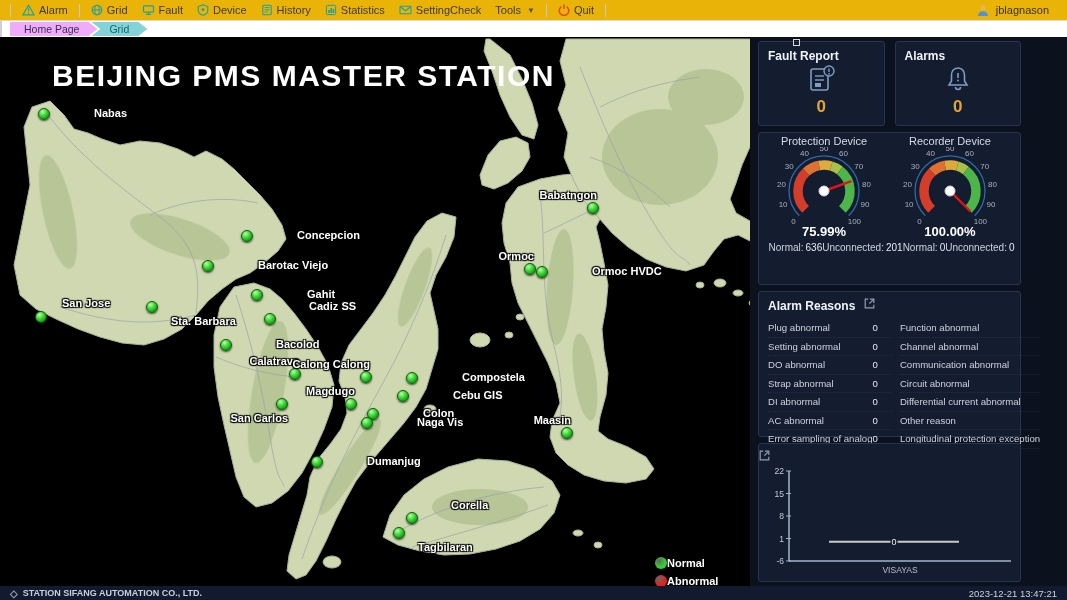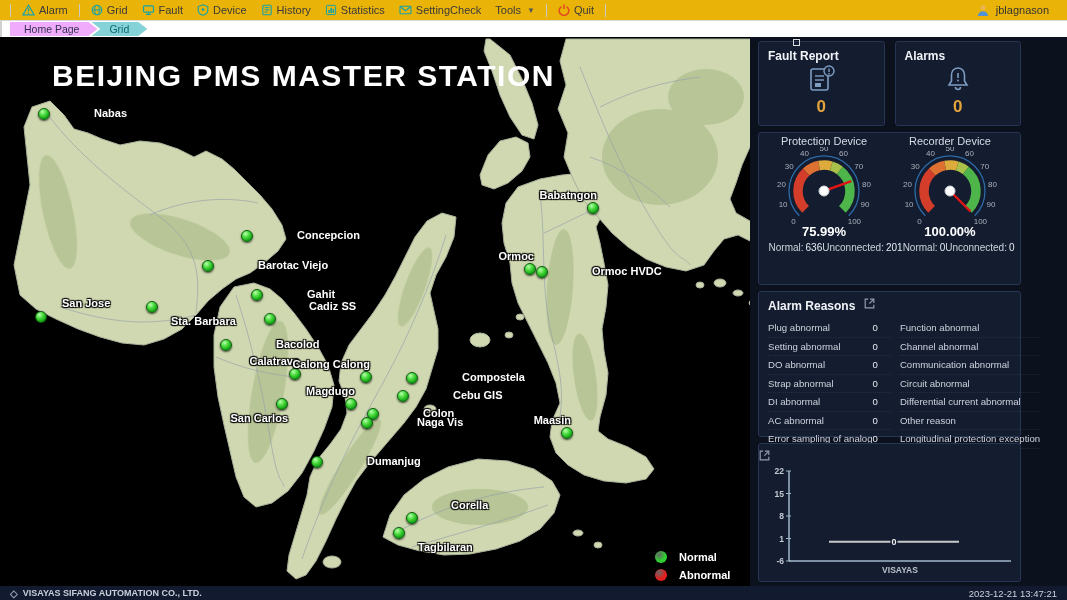--- a/index.html
+++ b/index.html
@@ -41,21 +41,21 @@
   .station .lbl { position:absolute; font-size:11px; font-weight:bold; color:#fff;
     white-space:nowrap;
     text-shadow:-1px -1px 1px #000, 1px -1px 1px #000, -1px 1px 1px #000, 1px 1px 1px #000;margin-left:41px; }
   .pos-right .lbl { left:9px; top:-7px; }
   .pos-above .lbl { left:-20px; bottom:8px; }
   .pos-above-left .lbl { right:-4px; bottom:7px; }
   .pos-above-right .lbl { left:-2px; bottom:7px; }
   .pos-below .lbl { left:-22px; top:8px; }
   .pos-below-left .lbl { right:-6px; top:8px; }
   #legend { position:absolute; left:655px; top:514px; }
-  .legend-row { display:flex; align-items:flex-start; gap:12px; height:18px; }
+  .legend-row { display:flex; align-items:flex-end; gap:0; height:18px; }
   .legend-dot { width:12px; height:12px; border-radius:50%; }
   .legend-lbl { font-size:11px; font-weight:bold; color:#fff;
     text-shadow:1px 1px 1px #000; }
   #map-scroll-thumb { position:absolute; left:783px; top:488px; width:7px; height:62px;
     background:#e4e4e4; border-radius:3px; }
 
   
   #right-panel { position:absolute; left:750px; top:37px; width:276px; height:549px;
     background:#0b111d; padding:4px 5px 4px 8px; display:flex; flex-direction:column; gap:6px; }
   #collapse-box { position:absolute; left:793px; top:39px; width:7px; height:7px;
@@ -82,21 +82,21 @@
 
   #reasons-panel { height:146px; }
   #reasons-grid { display:flex; padding:4px 8px 0 9px; gap:8px; }
   .reasons-col { flex:1; }
   .ar-row { display:flex; justify-content:space-between; align-items:center; height:18.5px;
     border-bottom:1px dotted rgba(120,130,155,.18);text-align:right; }
   .ar-label { font-size:9.6px; color:#cdd3dc; white-space:nowrap; overflow:hidden; }
   .ar-val { font-size:9.6px; color:#e6eaf0; padding-right:14px; }
 
   #stats-panel { flex:1; position:relative; }
-  #chart-holder { padding:2px 4px 0 6px; line-height:0;font-weight:bold; }
+  #chart-holder { padding:2px 4px 0 6px; line-height:0; }
 
   
   #statusbar { position:absolute; left:0; top:586px; width:1067px; height:14px;
     background:#111a2e; display:flex; align-items:center; justify-content:space-between;
     padding:0 10px; }
   #company { font-size:9px; font-weight:bold; color:#c9cfda; display:flex; align-items:center; gap:5px; }
   #company .logo { color:#99a2b4; font-size:10px; }
   #datetime { font-size:9.5px; color:#ccd3de; }
 </style>
 </head>
@@ -539,17 +539,17 @@
             <text x="135" y="110" font-size="8.5" fill="#b9c0c9" text-anchor="middle">VISAYAS</text>
           </svg></div>
     </div>
   </div>
 
   <div id="collapse-box"></div>
 
   <div id="statusbar">
     <div id="company">
       <span class="logo">◇</span>
-      <span>VISAYAS SIFANG AUTOMATION CO., LTD.</span>
+      <span>STATION SIFANG AUTOMATION CO., LTD.</span>
     </div>
     <div id="datetime">2023-12-21 13:47:21</div>
   </div>
 </div>
 
 </body></html>

